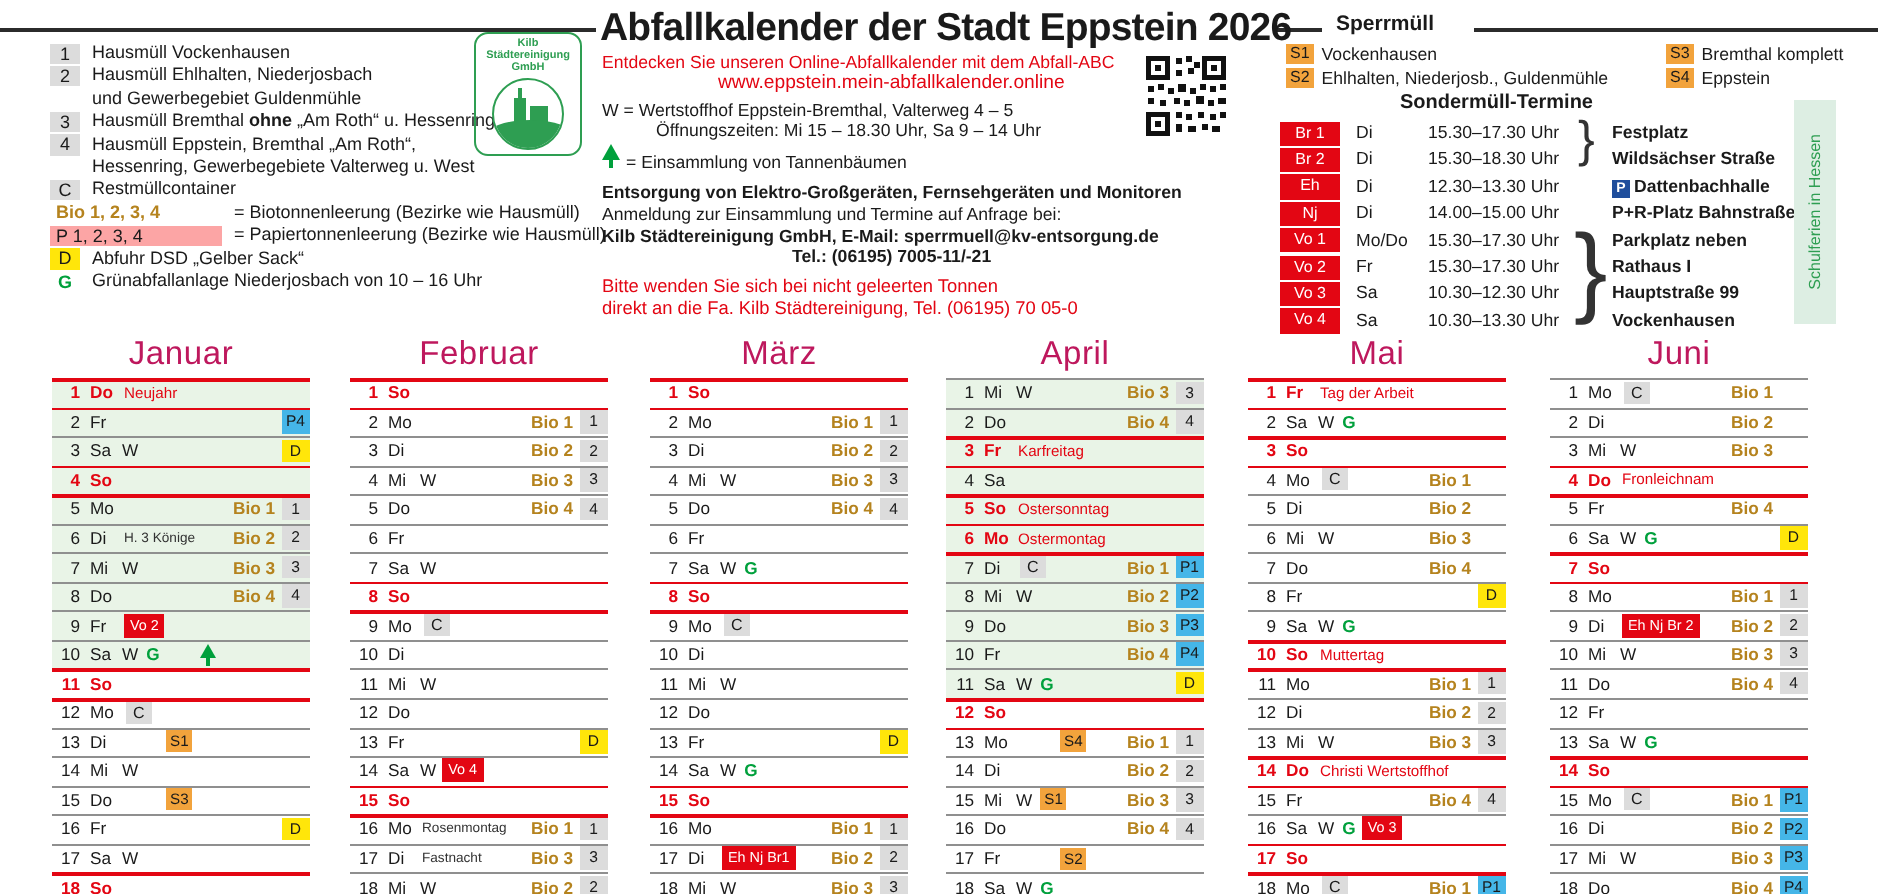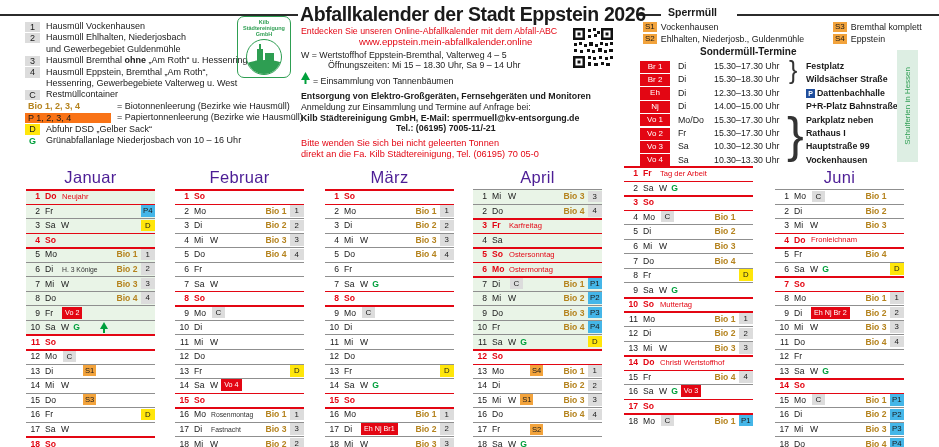--- a/index.html
+++ b/index.html
@@ -7,21 +7,21 @@
     font-family:"Liberation Sans", sans-serif; color:#1a1a1a; }
   .page { position:relative; width:939px; height:447px; background:#fff; overflow:hidden; }
   .rule { position:absolute; top:14px; height:2px; background:#2b2b2b; }
   .r1 { left:0; width:298px; } .r2 { left:637px; width:24px; } .r3 { left:737px; width:202px; }
 
   
   .legend { position:absolute; left:25px; top:21px; width:270px; font-size:9px; line-height:11.4px; }
   .lg-row { display:flex; }
   .lg-badge { flex:0 0 15px; text-align:center; height:10.5px; line-height:10.5px; margin-top:.5px; }
   .bg-gray  { background:#dcdcdc; }
-  .bg-blue  { background:#f97316; }
+  .bg-blue  { background:#fca5a5; }
   .bg-yel   { background:#ffe60a; }
   .lg-text  { padding-left:6px; white-space:nowrap; }
   .lg-cont  { padding-left:21px; white-space:nowrap; }
   .bio-col  { color:#b5831e; font-weight:bold; }
   .grn      { color:#00a03c; font-weight:bold; }
 
   
   .logo { position:absolute; left:237px; top:16px; width:54px; height:62px;
     border:1.5px solid #2e9e52; border-radius:7px; text-align:center; padding-top:2px; }
   .logo-t { font-size:5.5px; line-height:6px; color:#2e9e52; font-weight:bold; }
@@ -61,21 +61,21 @@
   .sm-place { position:absolute; left:166px; top:1px; font-weight:bold; white-space:nowrap; }
   .p-icon { display:inline-block; width:9px; height:9px; background:#1f4e9c; color:#fff;
     font-size:7px; font-weight:bold; text-align:center; line-height:9px; margin-right:2px; }
   .brace { position:absolute; color:#333; font-weight:400; transform-origin:left top; }
   .strip { position:absolute; left:897px; top:50px; width:21px; height:112px; background:#ddeee3;
     display:flex; align-items:center; justify-content:center; }
   .strip span { writing-mode:vertical-rl; transform:rotate(180deg); font-size:8px; color:#2e9e52; white-space:nowrap; }
 
   
   .month { position:absolute; top:166px; width:129px; }
-  .mname { text-align:center; font-size:16.5px; letter-spacing:.3px; height:23px; line-height:22px; color:#4c1d95; }
+  .mname { text-align:center; font-size:16.5px; letter-spacing:.3px; height:23px; line-height:22px; color:#be185d; }
   .cr { position:relative; height:14.55px; display:flex; align-items:center; font-size:8.6px; }
   .cr::before { content:""; position:absolute; left:0; right:0; top:0; height:1px; background:#8f8f8f; }
   .cr.topred::before { height:1.6px; background:#e30613; }
   .cr.gb { background:#e9f4e7; }
   .cr.red { color:#e30613; font-weight:bold; }
   .dn { flex:0 0 14px; text-align:right; }
   .dw { flex:0 0 19px; padding-left:5px; }
   .mid { flex:1 1 auto; display:flex; align-items:center; min-width:0; }
   .wt { margin-left:2px; }
   .note { font-size:6.8px; margin-left:3px; white-space:nowrap; font-weight:normal; color:#333; }
@@ -907,20 +907,21 @@
           <span class="dw">Sa</span>
           <span class="mid">
             <span class="wt">W</span>
             <span class="gt">G</span>
           </span>
           <span class="bio"></span>
           <span class="rslot"></span>
         </div>
       </div>
       <div class="month" style="left: 624px;">
+        <div class="mname">Mai</div>
         <div class="cr red topred">
           <span class="dn">1</span>
           <span class="dw">Fr</span>
           <span class="mid">
             <span class="note">Tag der Arbeit</span>
           </span>
           <span class="bio"></span>
           <span class="rslot"></span>
         </div>
         <div class="cr topred">

